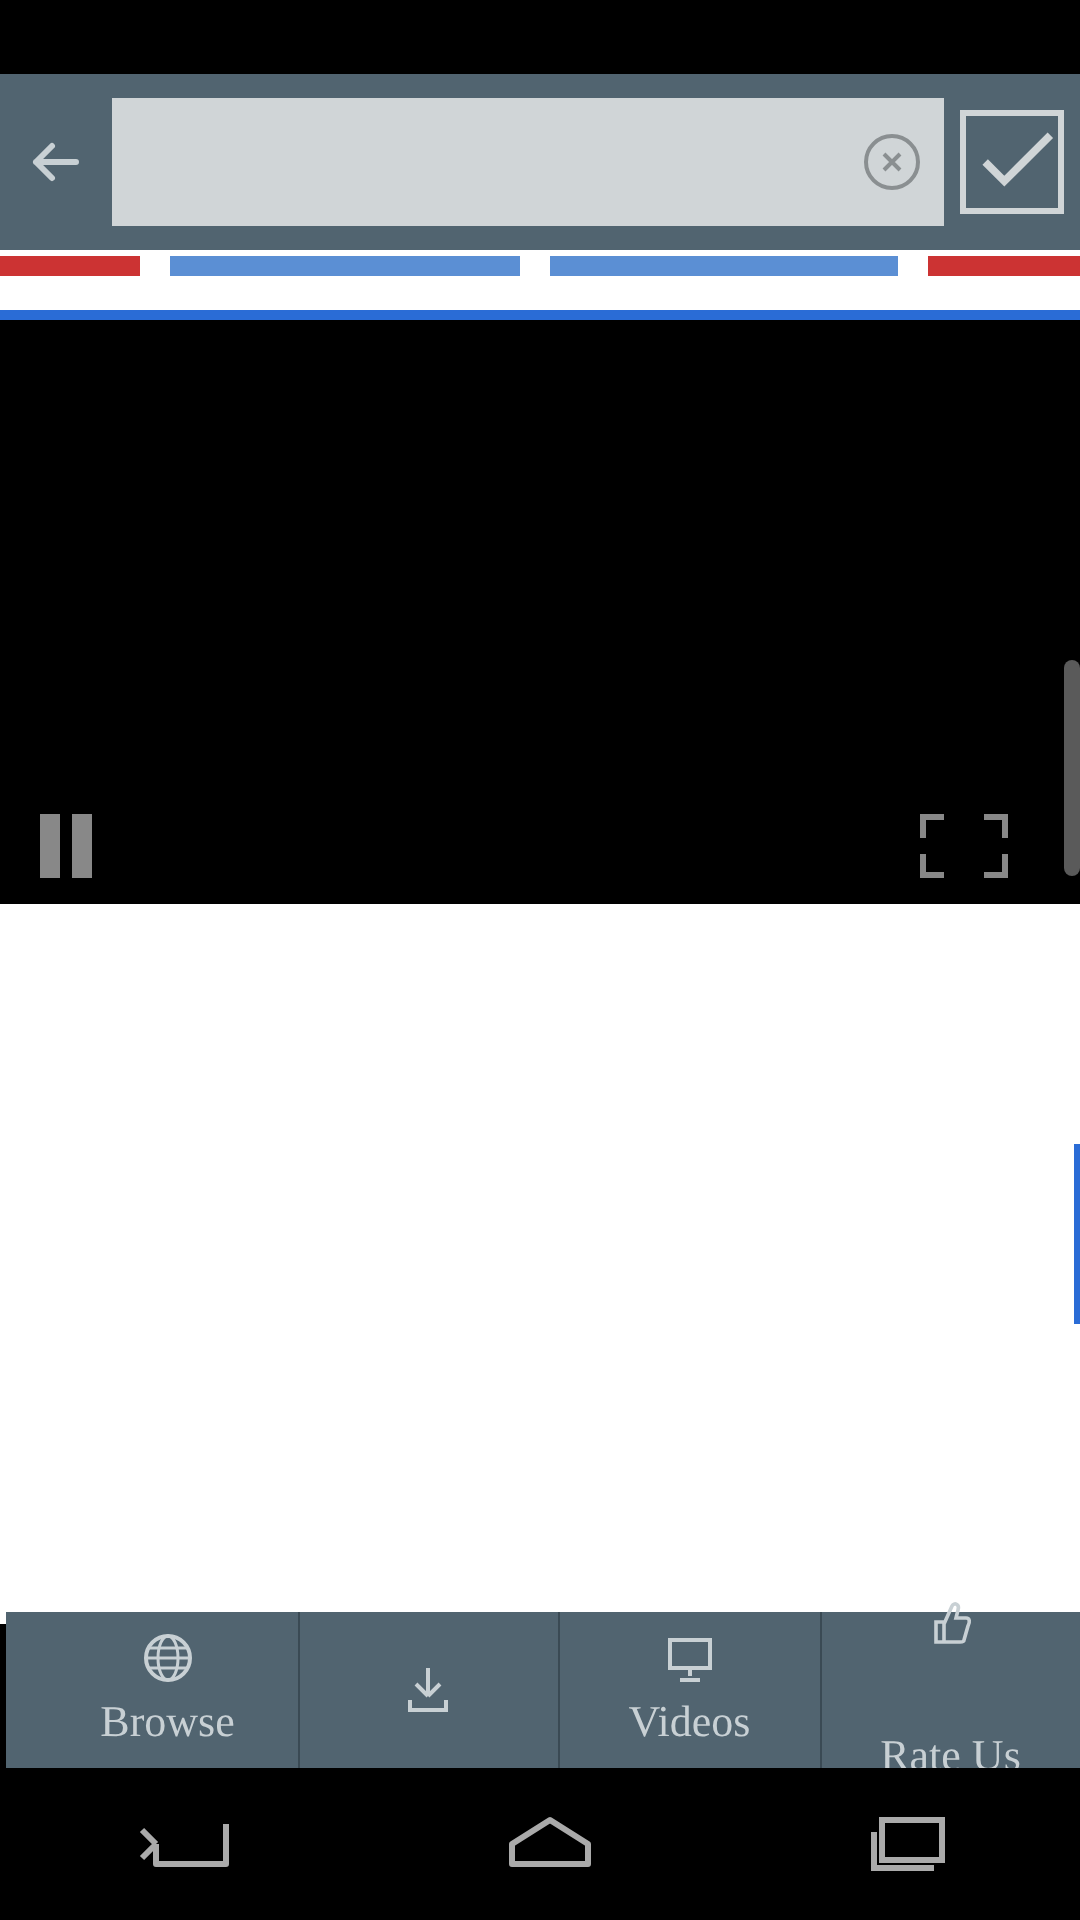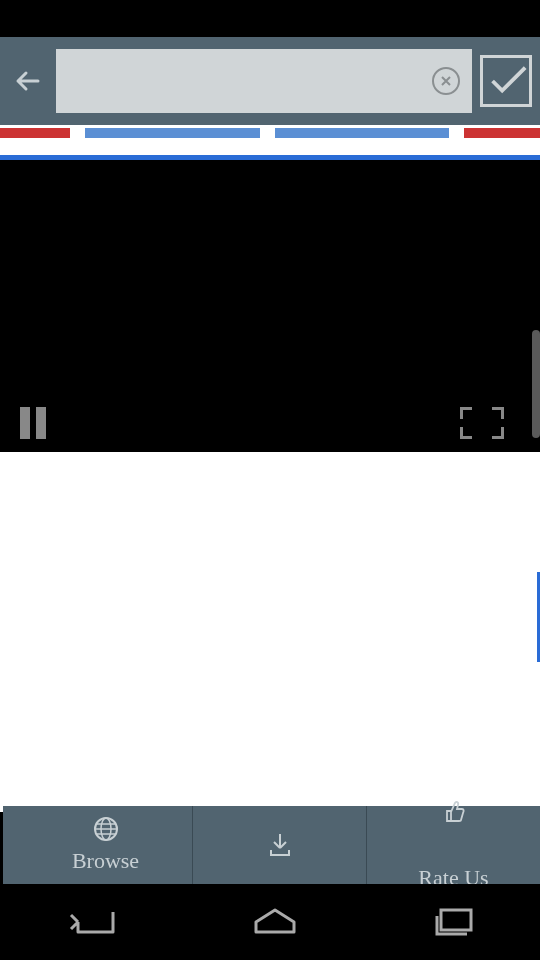--- a/index.html
+++ b/index.html
@@ -316,20 +316,30 @@
     <div class="tab-icon">
       <svg width="26" height="26" viewBox="0 0 26 26">
         <path d="M13 2 L13 16 M13 16 L7 10 M13 16 L19 10" stroke="#c8d0d4" stroke-width="2" fill="none"></path>
         <path d="M4 18 L4 23 L22 23 L22 18" stroke="#c8d0d4" stroke-width="2" fill="none"></path>
       </svg>
     </div>
   </div>
   <div class="tab-item">
     <div class="tab-icon">
       <svg width="26" height="26" viewBox="0 0 26 26">
+        <rect x="3" y="4" width="20" height="14" stroke="#c8d0d4" stroke-width="2" fill="none"></rect>
+        <line x1="13" y1="18" x2="13" y2="22" stroke="#c8d0d4" stroke-width="2"></line>
+        <line x1="8" y1="24" x2="18" y2="24" stroke="#c8d0d4" stroke-width="2"></line>
+      </svg>
+    </div>
+    <div class="tab-label">Videos</div>
+  </div>
+  <div class="tab-item">
+    <div class="tab-icon">
+      <svg width="26" height="26" viewBox="0 0 26 26">
         <path d="M6 12 L6 22 L10 22 L10 12 Z M10 13 L14 4 C15 2 18 3 17 6 L16 10 L21 10 C23 10 23 12 22 14 L20 21 C20 22 19 22 18 22 L10 22" stroke="#c8d0d4" stroke-width="1.8" fill="none"></path>
       </svg>
     </div>
     <div class="tab-label">Rate Us</div>
   </div>
 </div>
 
 <div class="nav-bar">
   <div class="nav-button">
     <svg width="60" height="36" viewBox="0 0 60 36">

